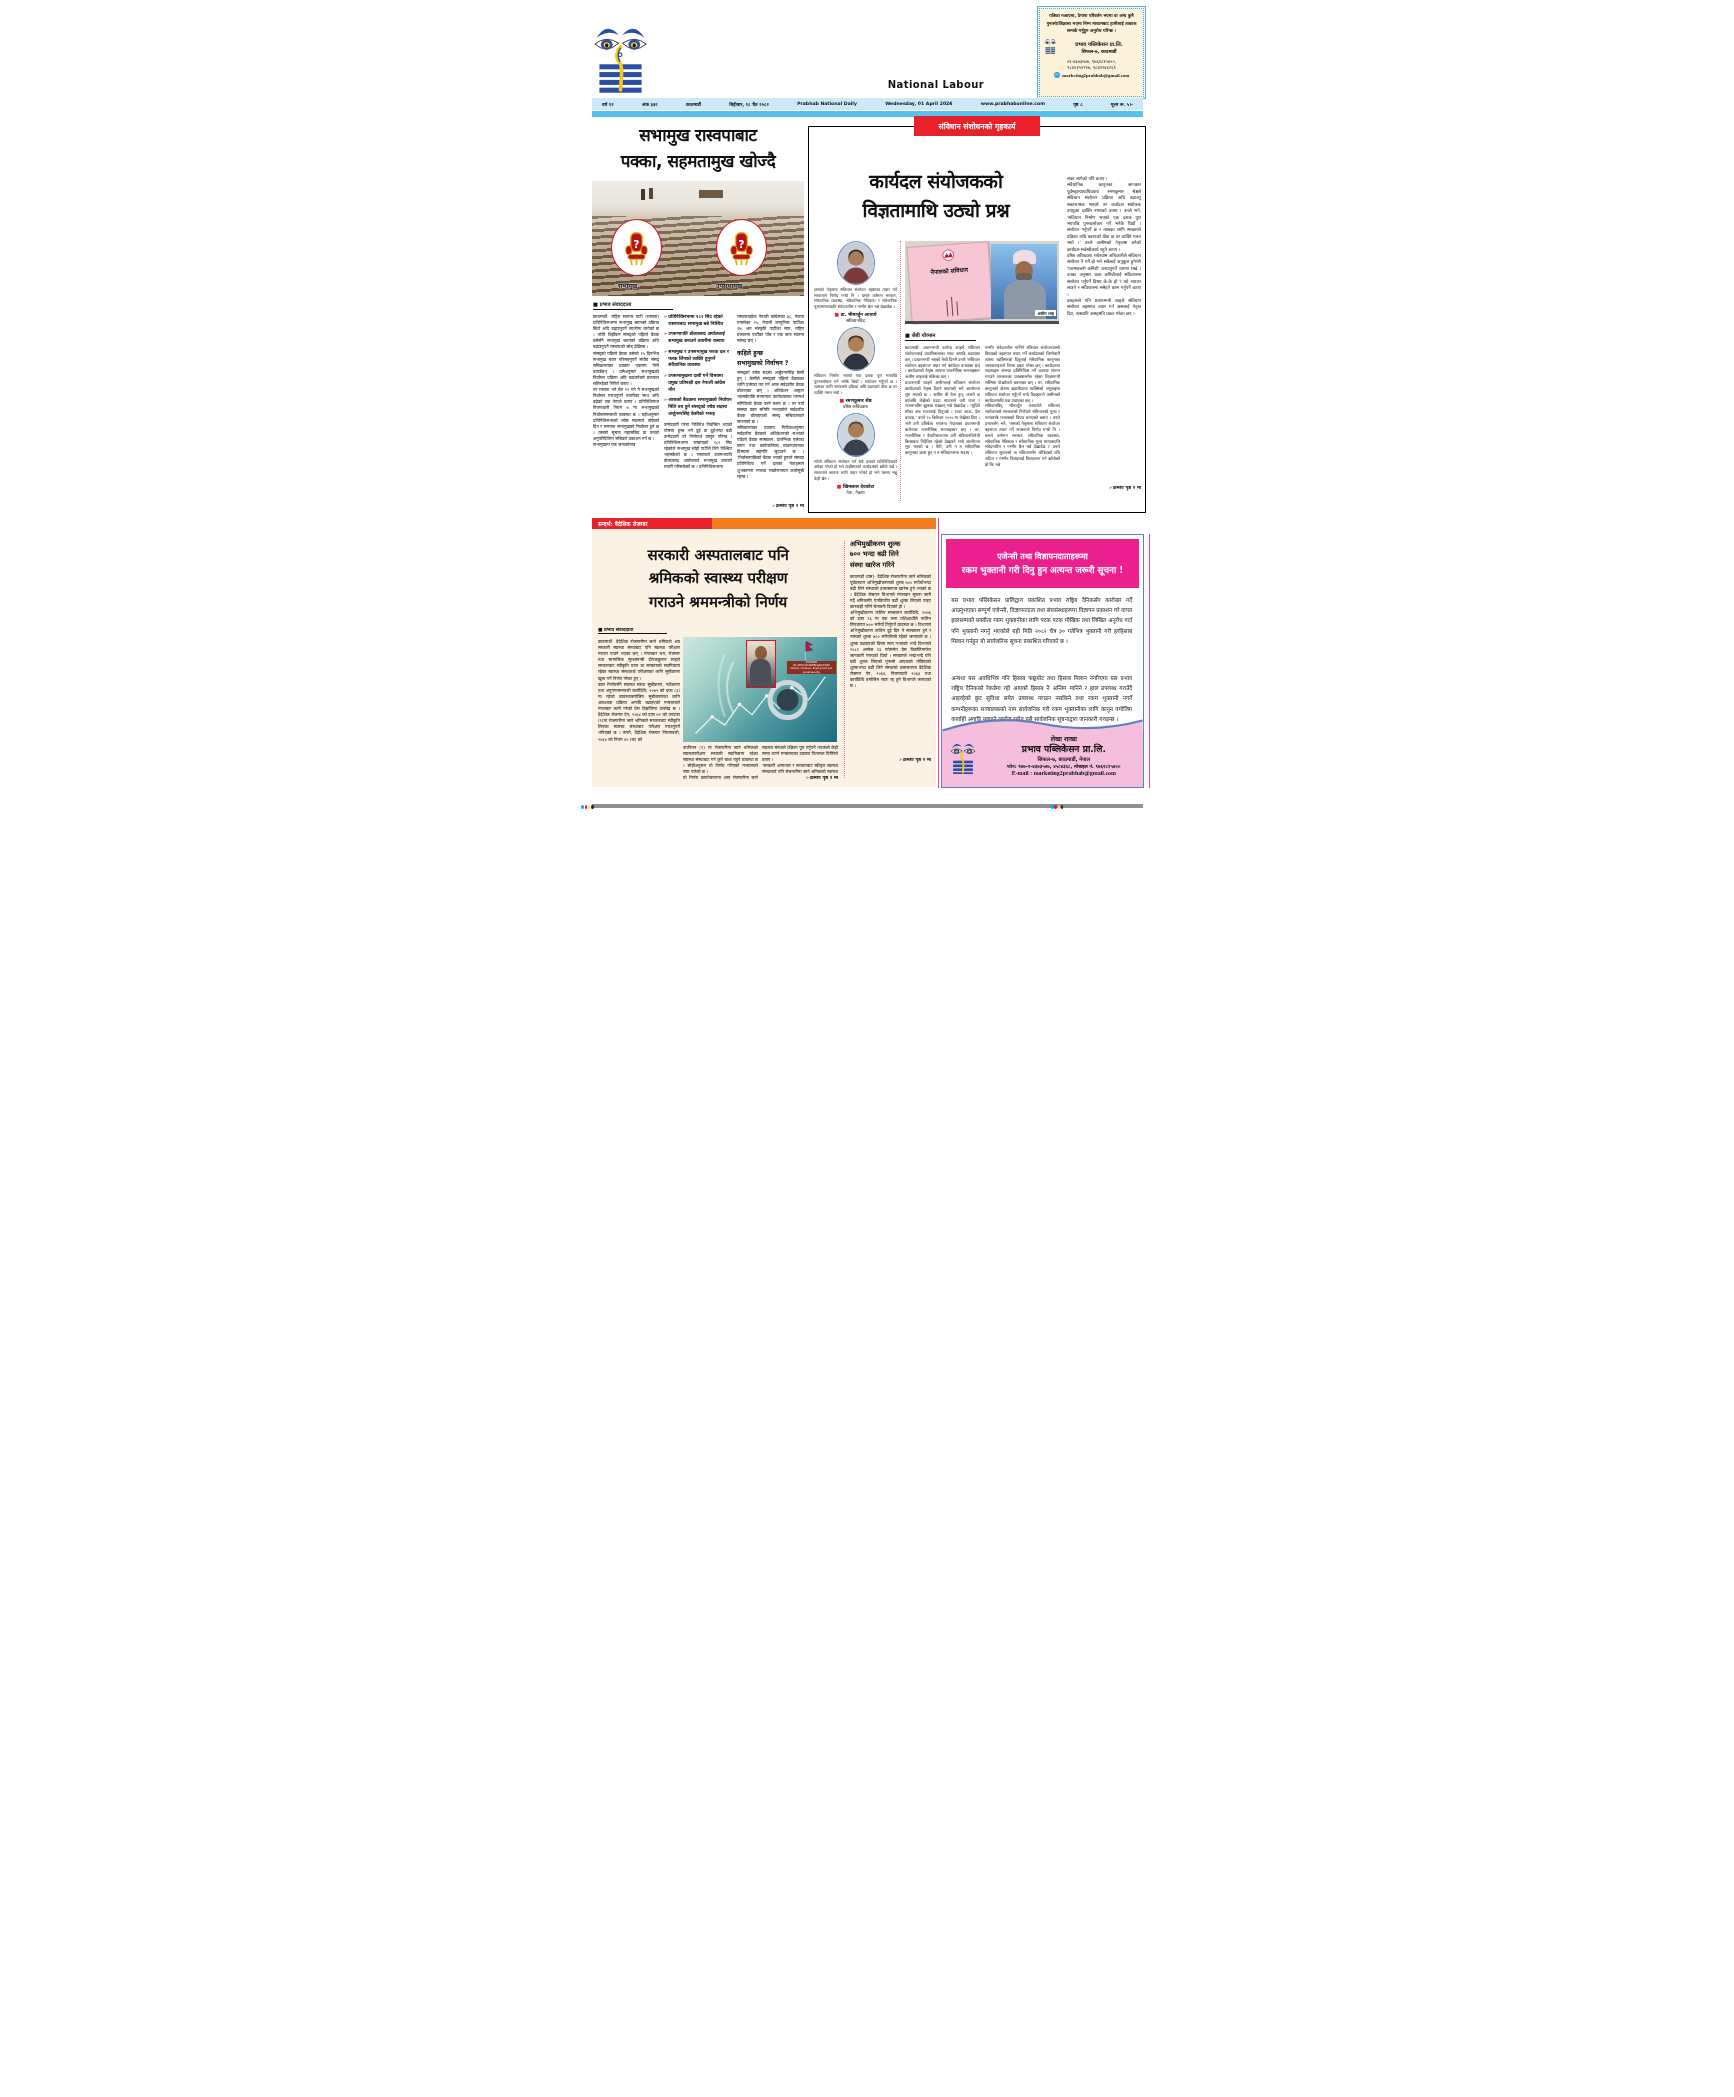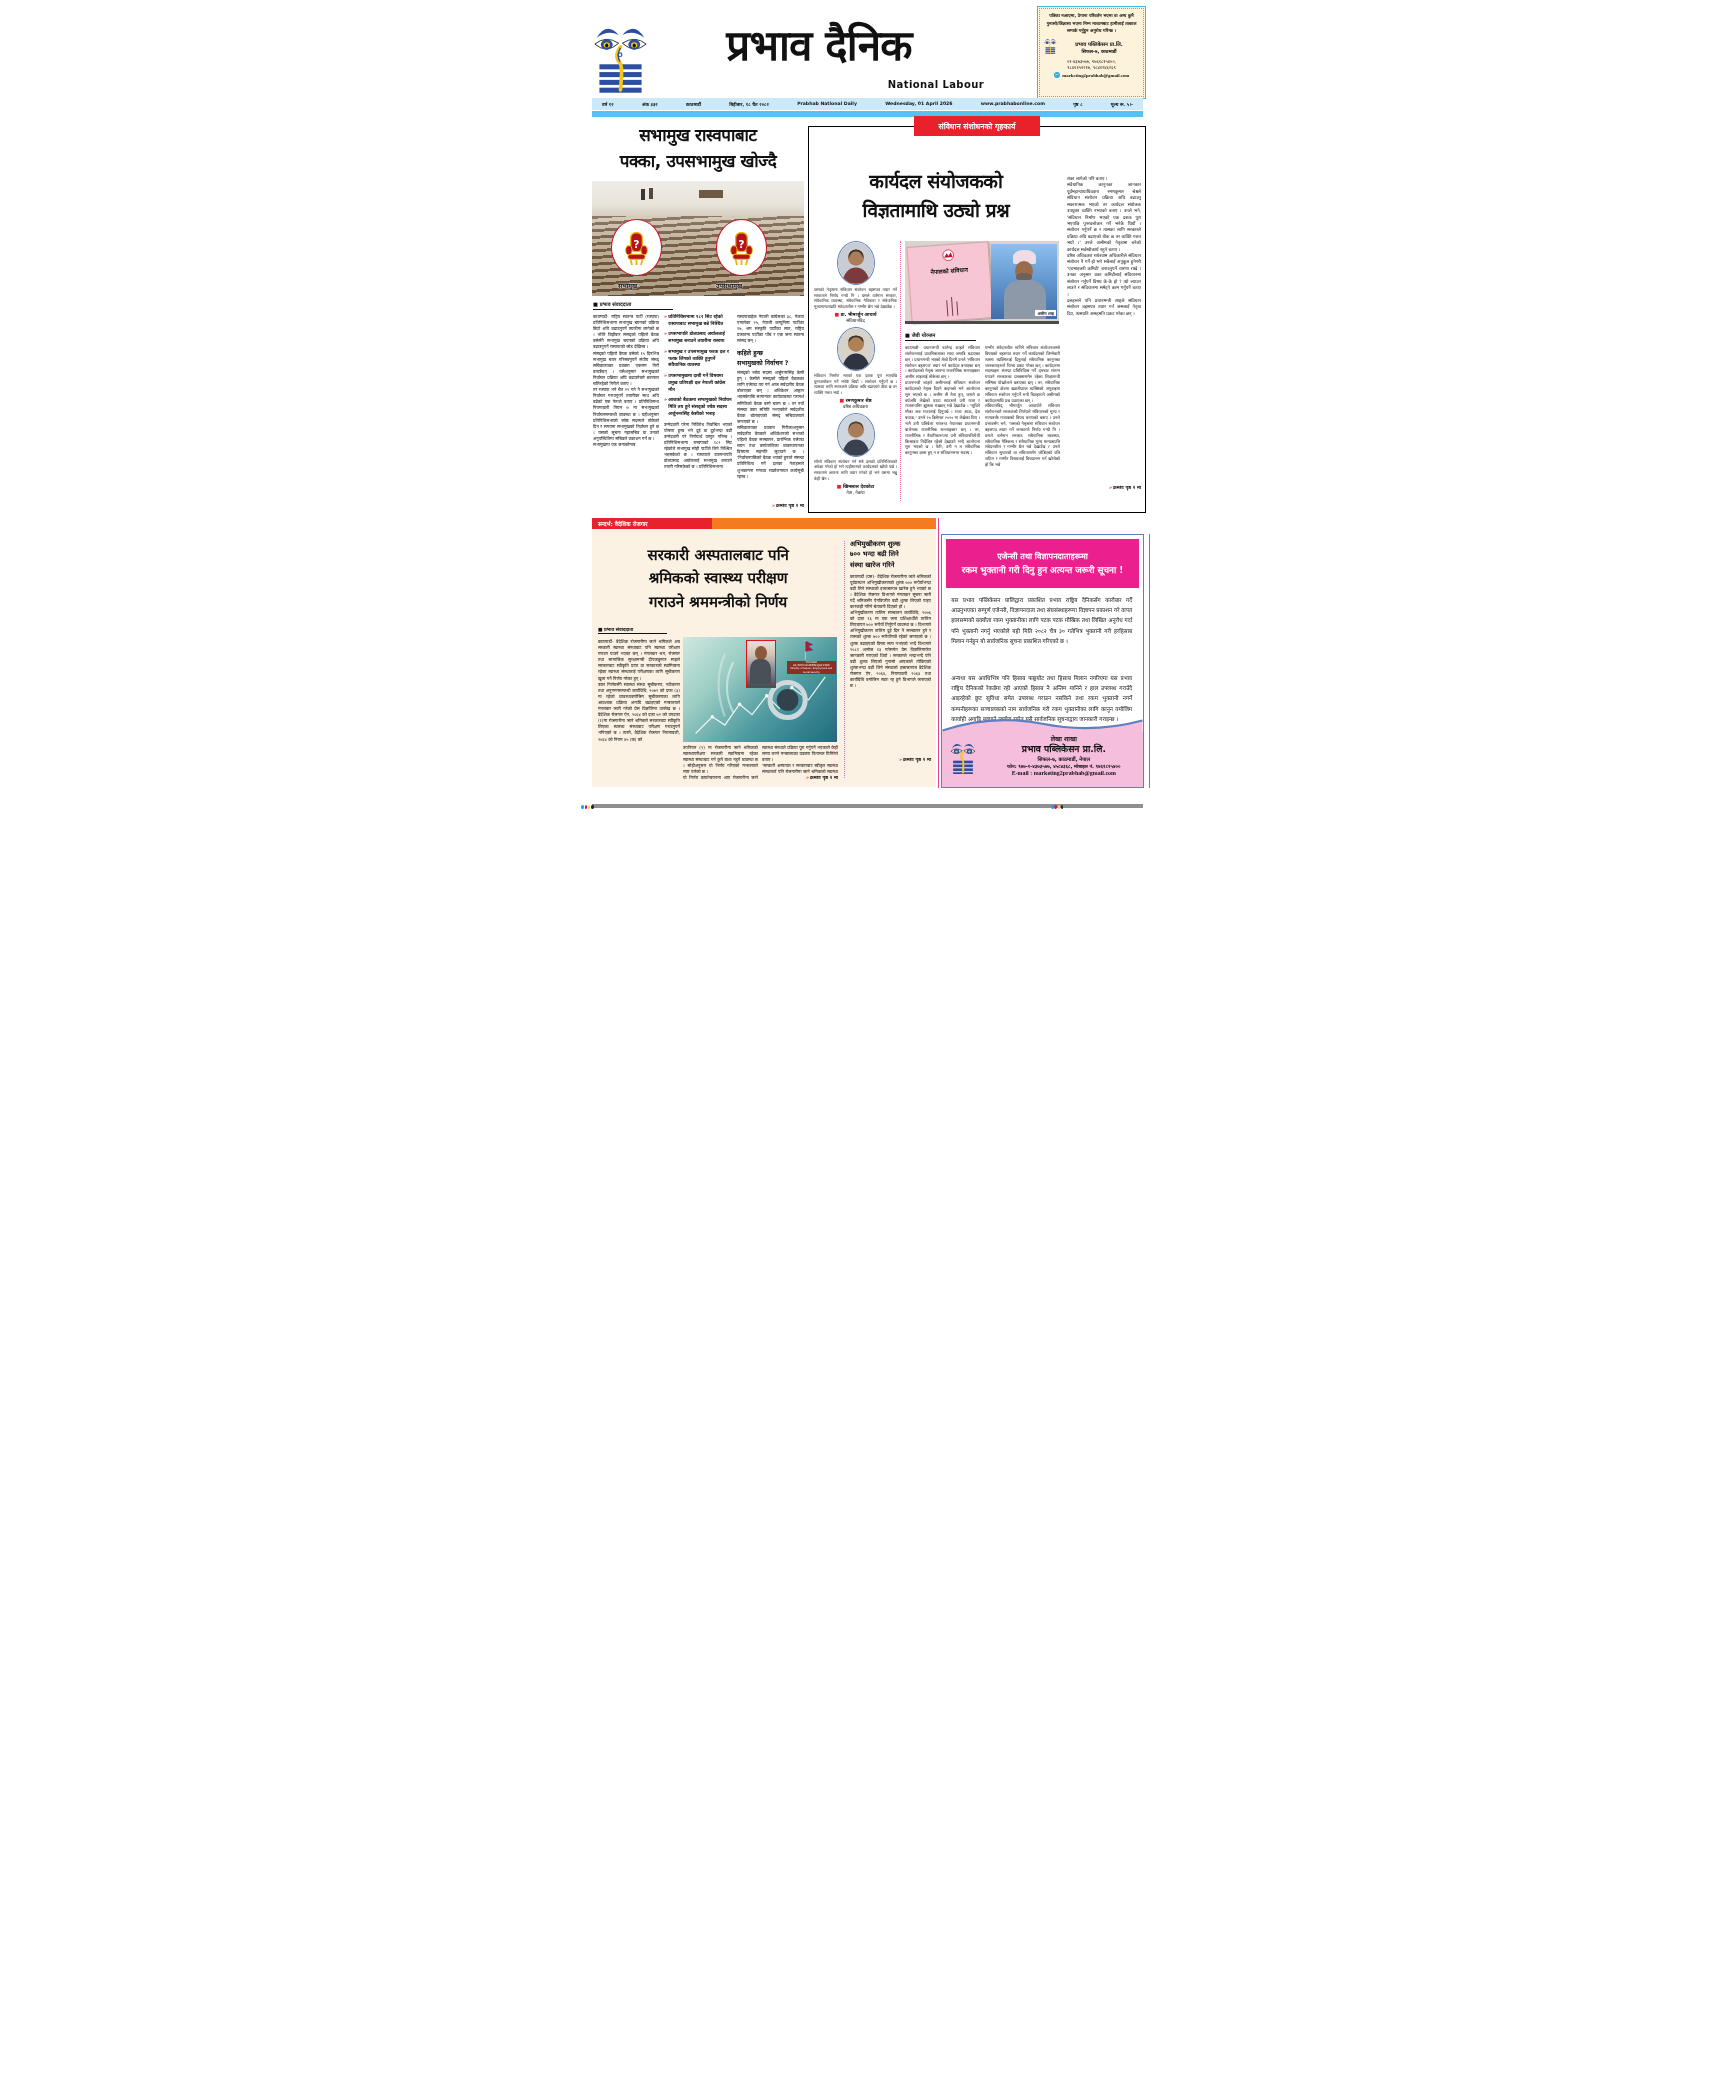--- a/index.html
+++ b/index.html
@@ -86,21 +86,20 @@
       <ellipse cx="90" cy="53" rx="13" ry="11" fill="#2b4ea2"></ellipse>
       <ellipse cx="30" cy="54" rx="7" ry="6" fill="#f5c518"></ellipse>
       <ellipse cx="90" cy="54" rx="7" ry="6" fill="#f5c518"></ellipse>
       <ellipse cx="30" cy="55" rx="3.5" ry="4.5" fill="#111"></ellipse>
       <ellipse cx="90" cy="55" rx="3.5" ry="4.5" fill="#111"></ellipse>
       <path d="M60 58 C50 70 50 84 58 92 C64 100 63 116 60 152" fill="none" stroke="#f5c518" stroke-width="8" stroke-linecap="round"></path>
       <path d="M60 60 C54 70 54 82 59 90" fill="none" stroke="#2b4ea2" stroke-width="3"></path>
       <circle cx="59" cy="75" r="4" fill="none" stroke="#2b4ea2" stroke-width="2.5"></circle>
     </svg>
   </div>
-  <div class="abs mast-title center" style="left:73px;top:19.3px;width:336px;">प्रभाव दैनिक</div>
   <div class="abs mast-sub" style="left:289px;top:79px;width:117px;text-align:right;">National Labour</div>
 
   <div class="abs notice-box" style="left:459px;top:5.9px;width:107px;height:91px;">
     <div class="notice-inner">
       <div class="notice-txt">पत्रिका नआएमा, ठेगाना परिवर्तन भएमा वा अन्य कुनै गुनासो/जिज्ञासा भएमा निम्न माध्यमबाट हामीलाई तत्काल सम्पर्क गर्नुहुन अनुरोध गरिन्छ ।</div>
       <div style="display:flex;align-items:center;gap:2.5px;margin-top:2.1px;">
         <span>
           <svg viewBox="0 0 120 158" width="12.6" height="17">
             <rect x="14" y="96" width="92" height="12" fill="#2b4ea2"></rect>
               <rect x="14" y="114" width="92" height="12" fill="#2b4ea2"></rect>
@@ -136,21 +135,21 @@
     <span>बिहीबार, १८ चैत २०८२</span>
     <span>Prabhab National Daily</span>
     <span>Wednesday, 01 April 2026</span>
     <span>www.prabhabonline.com</span>
     <span>पृष्ठ ८</span>
     <span>मूल्य रू. ५।-</span>
   </div>
   <div class="abs strip2" style="left:14px;top:111px;width:551px;height:6.3px;"></div>
 
   <div class="abs hl-left center pre" style="left:14px;top:122px;width:212px;">सभामुख रास्वपाबाट
-पक्का, उपसभामुख खोज्दै</div>
+पक्का, सहमतामुख खोज्दै</div>
   <div class="abs parl-photo" style="left:14px;top:181px;width:212px;height:115px;">
     <div class="parl-rows"></div>
     <div class="abs" style="left:49px;top:7.6px;width:3.8px;height:11px;background:#3c3530;"></div>
     <div class="abs" style="left:57px;top:6.7px;width:3.8px;height:11.7px;background:#54483e;"></div>
     <div class="abs" style="left:107px;top:9.2px;width:24px;height:7.6px;background:#6e5942;"></div>
     <div class="chair-circle" style="left:19px;top:38px;">
       <svg viewBox="0 0 60 80" width="27" height="36">
         <rect x="17" y="6" width="26" height="42" rx="11" fill="#b5121b" stroke="#e9b50b" stroke-width="3"></rect>
         <ellipse cx="13" cy="45" rx="7" ry="10" fill="#b5121b" stroke="#e9b50b" stroke-width="2"></ellipse>
         <ellipse cx="47" cy="45" rx="7" ry="10" fill="#b5121b" stroke="#e9b50b" stroke-width="2"></ellipse>

